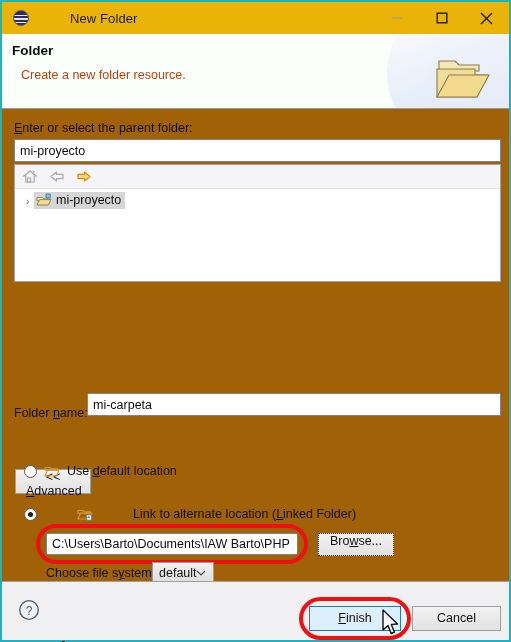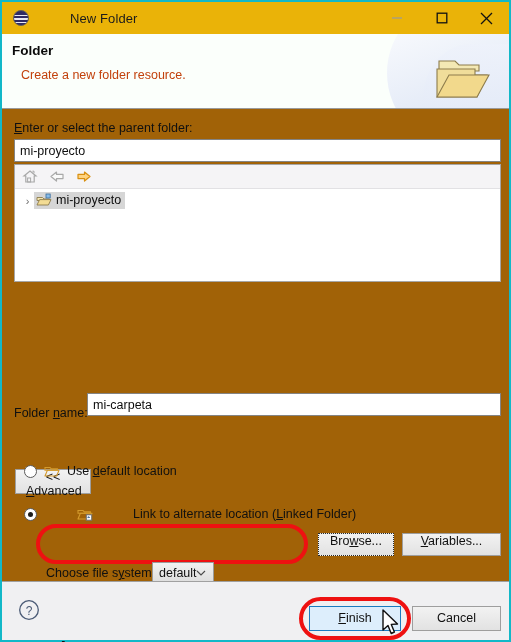--- a/index.html
+++ b/index.html
@@ -540,27 +540,25 @@
       <span class="radio checked"></span>
       <svg class="radio-icon" viewBox="0 0 16 14">
         <path d="M1 3.5 h5 l1.4 1.4 h6 v1.4 H1 Z" fill="none" stroke="#d39a2c" stroke-width="1.1"></path>
         <path d="M1 12 L3.4 6.3 H15 L12.6 12 Z" fill="none" stroke="#d39a2c" stroke-width="1.1" stroke-linejoin="round"></path>
         <rect x="9.3" y="7.8" width="5.4" height="5.4" fill="#ffffff" stroke="#6f6f6f" stroke-width="1"></rect>
         <path d="M10.4 10.3 l2 0 m0 0 l-.8 -.8 m.8 .8 l-.8 .8" stroke="#1b4f86" stroke-width=".9" fill="none"></path>
       </svg>
       <span class="radio-text">Link to alternate location (<span class="u">L</span><span>inked Folder)</span></span>
     </div>
 
+    <input id="link-path-field" class="textfield" type="text" value="C:\Users\Barto\Documents\IAW Barto\PHP" style="">
     <div class="redring" id="redring-path"></div>
 
     <div id="browse-button" class="btn">
       Bro<span class="u">w</span><span>se...</span>
-    </div>
-    <div id="variables-button" class="btn">
-      <span class="u">V</span><span>ariables...</span>
     </div>
 
     <div class="fs-label lbl">
       Choose file s<span class="u">y</span><span>stem:</span>
     </div>
     <div id="filesystem-select">
       <span>default</span>
       <svg class="chev" width="10" height="8" viewBox="0 0 10 8">
         <path d="M1 2 L5 6 L9 2" fill="none" stroke="#4a4a4a" stroke-width="1.1"></path>
       </svg>

